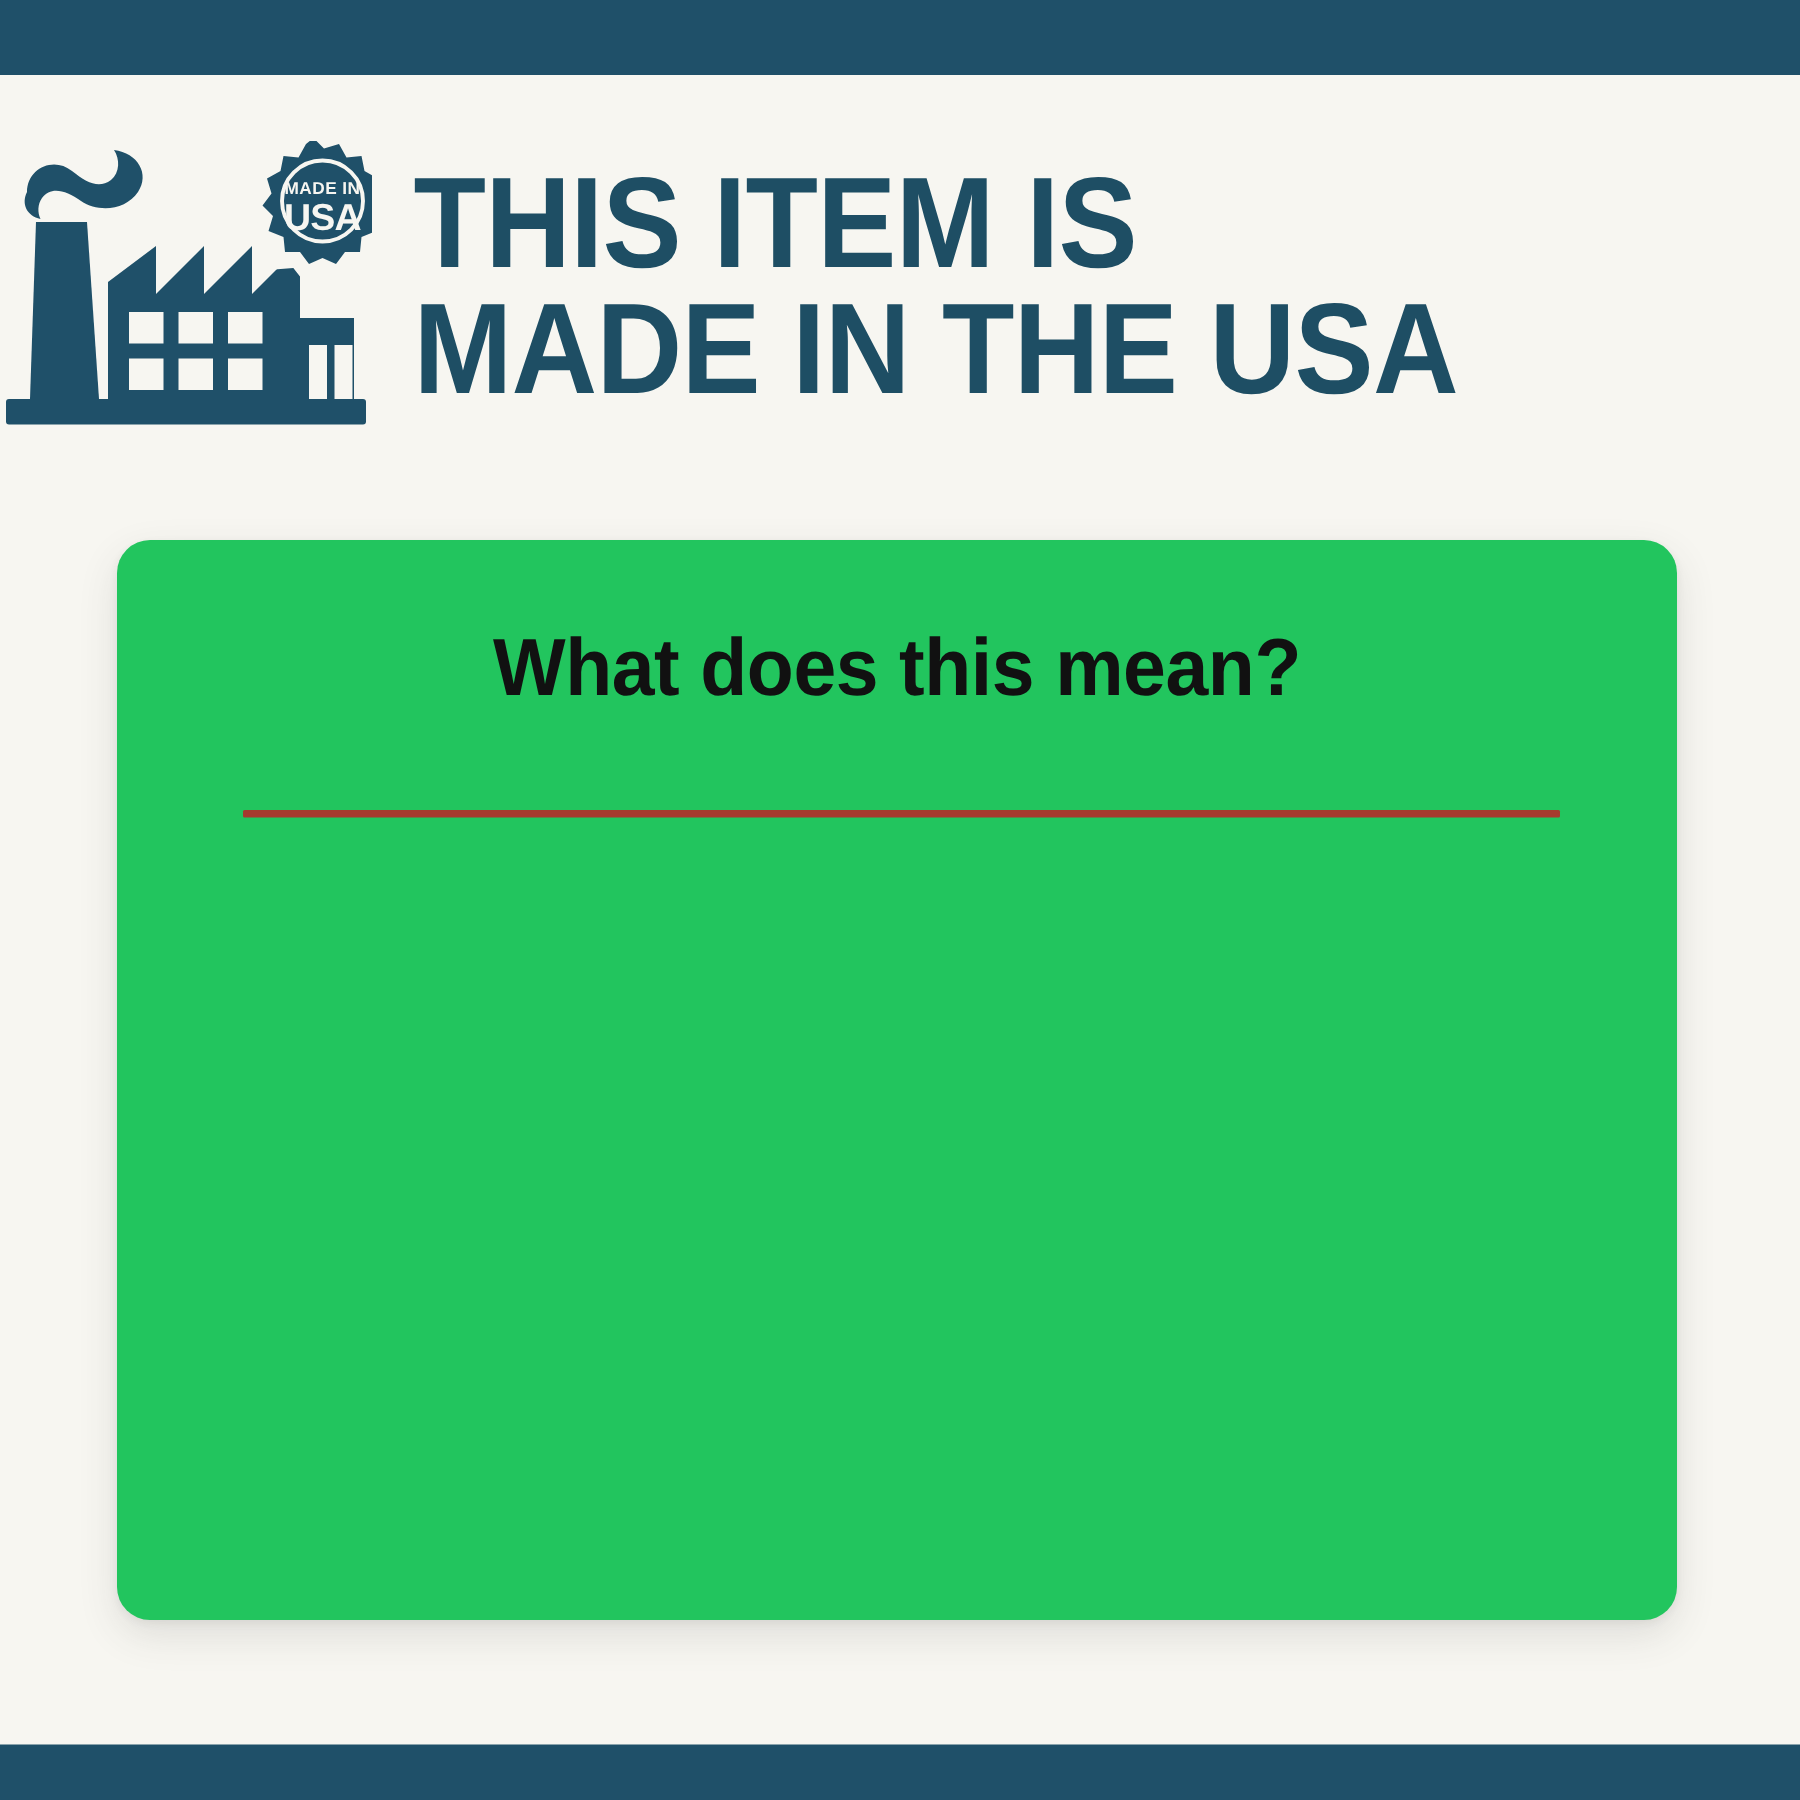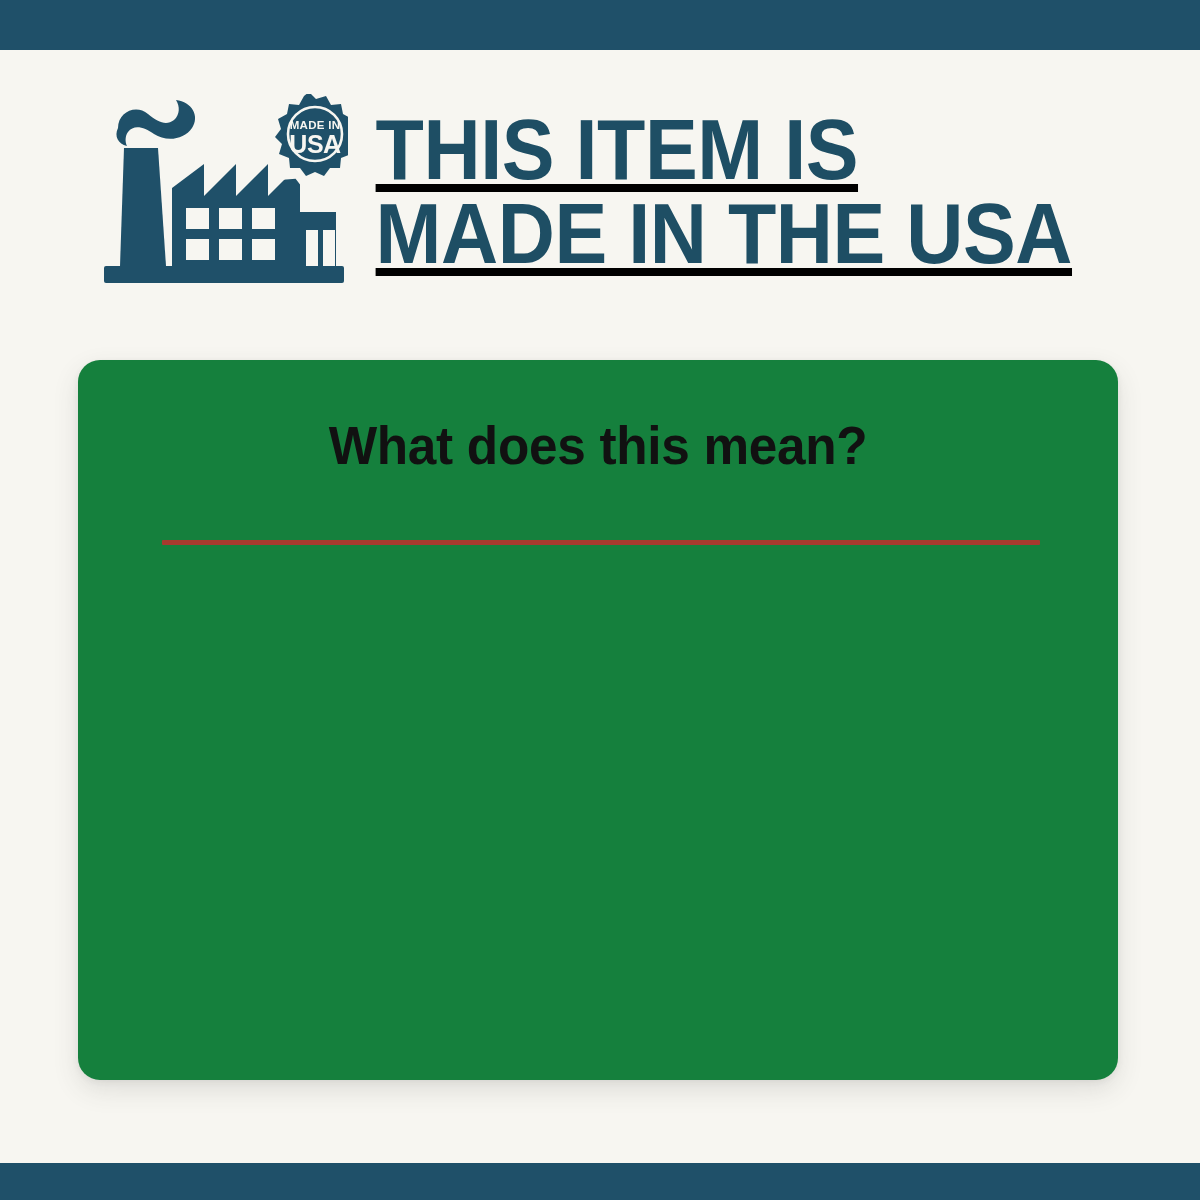--- a/index.html
+++ b/index.html
@@ -30,23 +30,21 @@
   
   .header {
     position: absolute;
     left: 0;
     top: 86px;
     width: 1200px;
     height: 210px;
     display: flex;
     align-items: center;
     justify-content: flex-start;
-    padding-left: 100px;
     box-sizing: border-box;
-    text-decoration: underline;
   }
   .logo-mark {
     width: 248px;
     height: 195px;
     flex: 0 0 auto;
     display: block;
   }
   .header-title {
     margin: 0;
     padding: 0 0 0 30px;
@@ -62,21 +60,21 @@
   }
   .header-title .line { display: block; }
 
   
   .card {
     position: absolute;
     left: 78px;
     top: 360px;
     width: 1040px;
     height: 720px;
-    background: #15803d;
+    background: #22c55e;
     border-radius: 22px;
     box-shadow: 0 10px 26px rgba(60, 60, 60, 0.13),
                 0 2px 6px rgba(60, 60, 60, 0.07);
     box-sizing: border-box;
   }
   .card-title {
     position: absolute;
     left: 0;
     top: 58px;
     width: 100%;

